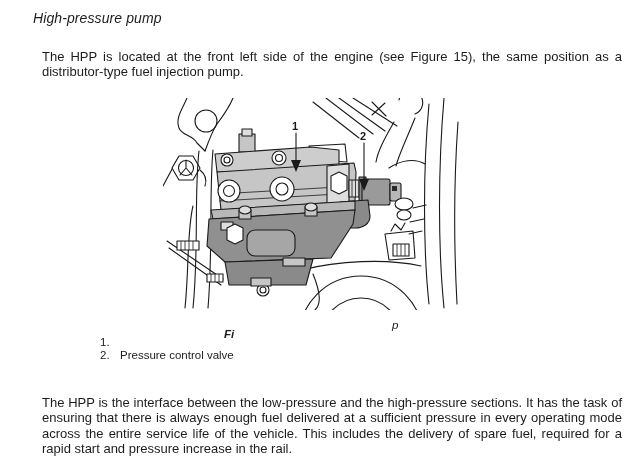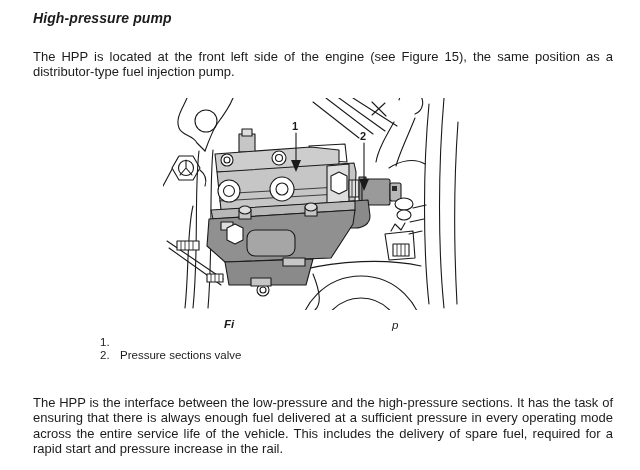--- a/index.html
+++ b/index.html
@@ -11,32 +11,32 @@
     --valve-gray:#9a9a9a;
   }
   html,body{margin:0;padding:0;}
   body{
     width:640px;height:470px;background:#ffffff;position:relative;
     font-family:"Liberation Sans", sans-serif;color:var(--text);
     overflow:hidden;
   }
   .doc-title{
     position:absolute;left:33px;top:10px;
-    font-size:14px;font-weight:bold;font-style:italic;letter-spacing:.1px;
+    font-size:14px;font-weight:normal;font-style:italic;letter-spacing:.1px;
   }
   .para{
-    position:absolute;left:33px;width:580px;
+    position:absolute;left:42px;width:580px;
     font-size:13px;line-height:15.4px;text-align:justify;
   }
   .para-intro{top:36px;}
   .para-body{top:382px;}
   .figure-wrap{position:absolute;left:163px;top:98px;width:316px;height:212px;}
   .figure-wrap svg{display:block;overflow:hidden;}
   .fig-caption-left{
-    position:absolute;left:224px;top:318px;
+    position:absolute;left:224px;top:328px;
     font-size:11.5px;font-weight:bold;font-style:italic;
   }
   .fig-caption-right{
     position:absolute;left:392px;top:319px;
     font-size:11.5px;font-style:italic;
   }
   .legend{position:absolute;left:100px;top:336px;font-size:11.5px;line-height:12.6px;}
   .legend-row{display:flex;}
   .legend-num{width:20px;flex:0 0 20px;}
   
@@ -195,17 +195,17 @@
 
 <div class="fig-caption-left">Fi</div>
 <div class="fig-caption-right">p</div>
 
 <div class="legend">
   <div class="legend-row">
     <span class="legend-num">1.</span>
   </div>
   <div class="legend-row">
     <span class="legend-num">2.</span>
-    <span>Pressure sections valve</span>
+    <span>Pressure control valve</span>
   </div>
 </div>
 
 <p class="para para-body">The HPP is the interface between the low-pressure and the high-pressure sections. It has the task of ensuring that there is always enough fuel delivered at a sufficient pressure in every operating mode across the entire service life of the vehicle. This includes the delivery of spare fuel, required for a rapid start and pressure increase in the rail.</p>
 
 </body></html>

